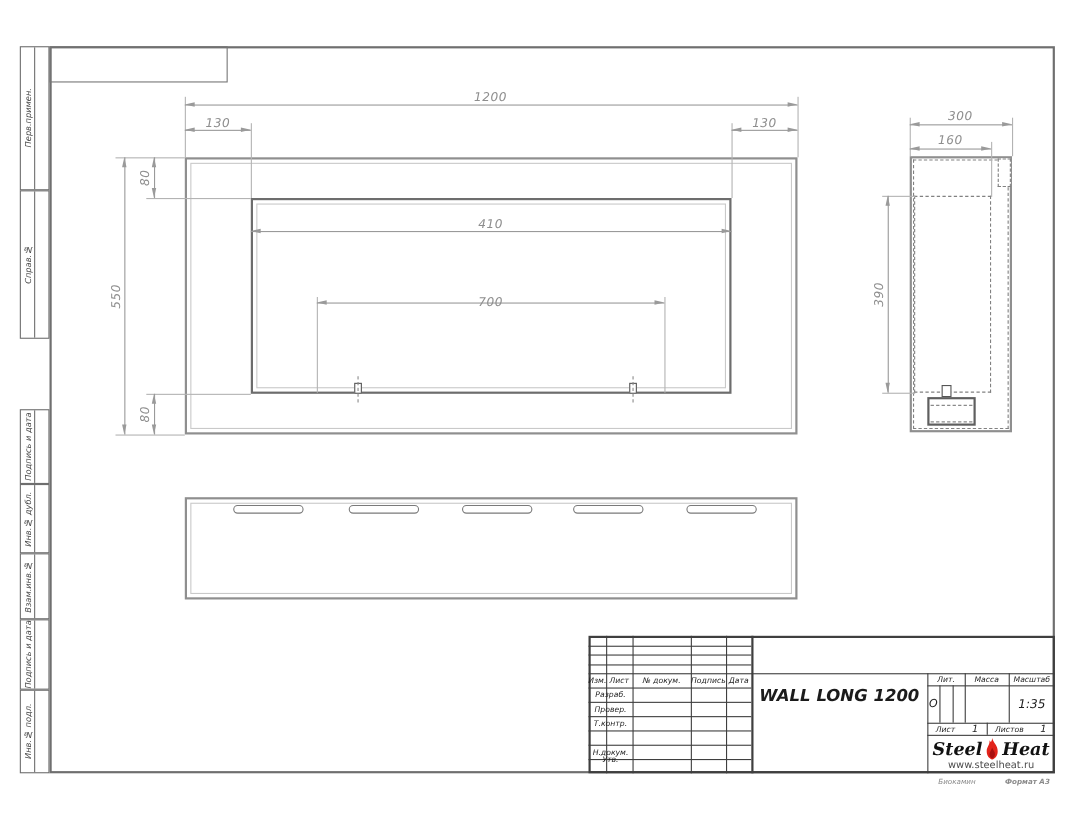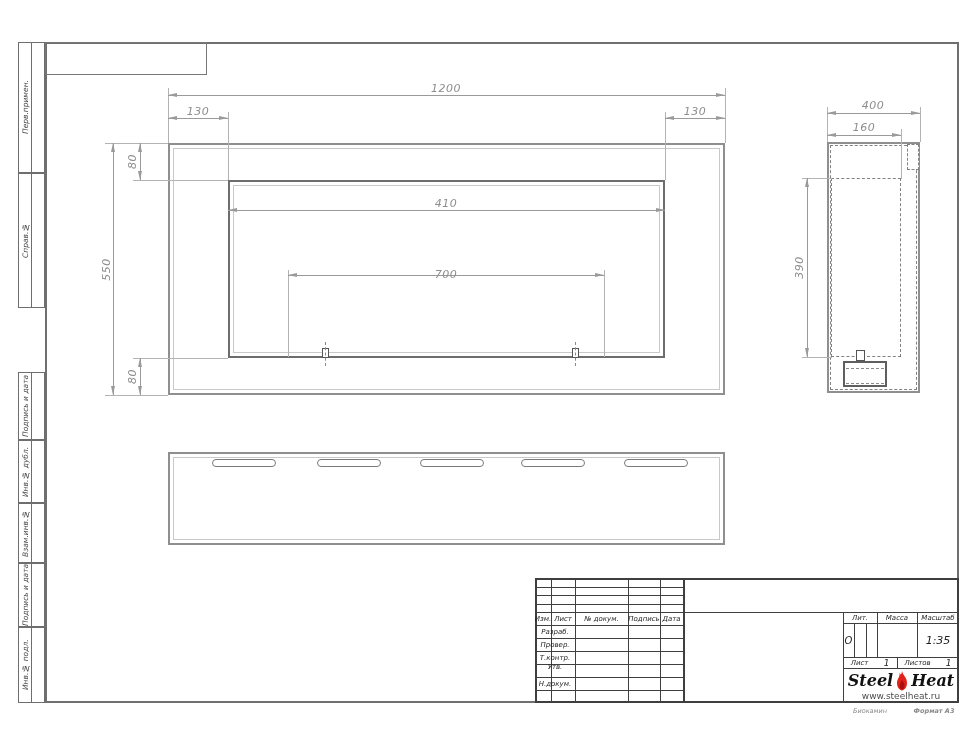--- a/index.html
+++ b/index.html
@@ -132,21 +132,21 @@
   <div class="dashh" style="left:846px;top:383px;width:38px;"></div>
 
   <div class="extv" style="left:827px;top:107px;height:35px;"></div>
   <div class="extv" style="left:920px;top:107px;height:35px;"></div>
   <div class="extv" style="left:901px;top:129px;height:50px;"></div>
   <div class="exth" style="left:802px;top:178px;width:30px;"></div>
   <div class="exth" style="left:802px;top:357px;width:30px;"></div>
   <div class="dimh" style="left:827px;top:113px;width:93px;"></div>
   <div class="dimh" style="left:827px;top:135px;width:74px;"></div>
   <div class="dimv" style="left:807px;top:178px;height:179px;"></div>
-  <div class="dimtext" style="left:843px;top:99px;width:60px;">400</div>
+  <div class="dimtext" style="left:843px;top:99px;width:60px;">300</div>
   <div class="dimtext" style="left:834px;top:121px;width:60px;">160</div>
   <div class="dimtext vrot" style="left:779px;top:261px;width:40px;">390</div>
 
   <div class="abs outline2" style="left:168px;top:452px;width:557px;height:93px;">
     <div class="innerline"></div>
   </div>
   <div class="slot" style="left:212px;top:459px;width:64px;"></div>
   <div class="slot" style="left:317px;top:459px;width:64px;"></div>
   <div class="slot" style="left:420px;top:459px;width:64px;"></div>
   <div class="slot" style="left:521px;top:459px;width:64px;"></div>
@@ -183,24 +183,25 @@
   <div class="tbcell" style="left:535px;top:612px;width:16px;height:13px;">Изм.</div>
   <div class="tbcell" style="left:551px;top:612px;width:24px;height:13px;">Лист</div>
   <div class="tbcell" style="left:575px;top:612px;width:53px;height:13px;">№ докум.</div>
   <div class="tbcell" style="left:628px;top:612px;width:32px;height:13px;">Подпись</div>
   <div class="tbcell" style="left:660px;top:612px;width:23px;height:13px;">Дата</div>
 
   <div class="tbcell" style="left:535px;top:625px;width:40px;height:13px;">Разраб.</div>
   <div class="tbcell" style="left:535px;top:638px;width:40px;height:13px;">Провер.</div>
   <div class="tbcell" style="left:535px;top:651px;width:40px;height:13px;">Т.контр.</div>
   <div class="tbcell" style="left:535px;top:677px;width:40px;height:13px;">Н.докум.</div>
-  <div class="tbcell" style="left:535px;top:652px;width:40px;height:30px;">Утв.</div>
+  <div class="tbcell" style="left:535px;top:676px;width:40px;height:30px;">Утв.</div>
 
   <div class="abs" style="left:683px;top:612px;width:160px;height:91px;display:flex;flex-direction:column;align-items:center;
               padding-top:10px;font:italic 600 15px 'DejaVu Sans',sans-serif;color:#1b1b1b;line-height:20px;">
+    <div>WALL LONG 1200</div>
   </div>
 
   <div class="tbcell" style="left:843px;top:612px;width:34px;height:11px;">Лит.</div>
   <div class="tbcell" style="left:877px;top:612px;width:40px;height:11px;">Масса</div>
   <div class="tbcell" style="left:917px;top:612px;width:42px;height:11px;">Масштаб</div>
   <div class="tbcell tbval" style="left:843px;top:623px;width:11px;height:34px;">О</div>
   <div class="tbcell tbval" style="left:917px;top:623px;width:42px;height:34px;font-size:11px;">1:35</div>
 
   <div class="tbcell" style="left:843px;top:657px;width:54px;height:11px;justify-content:space-around;">
     <span>Лист</span>

